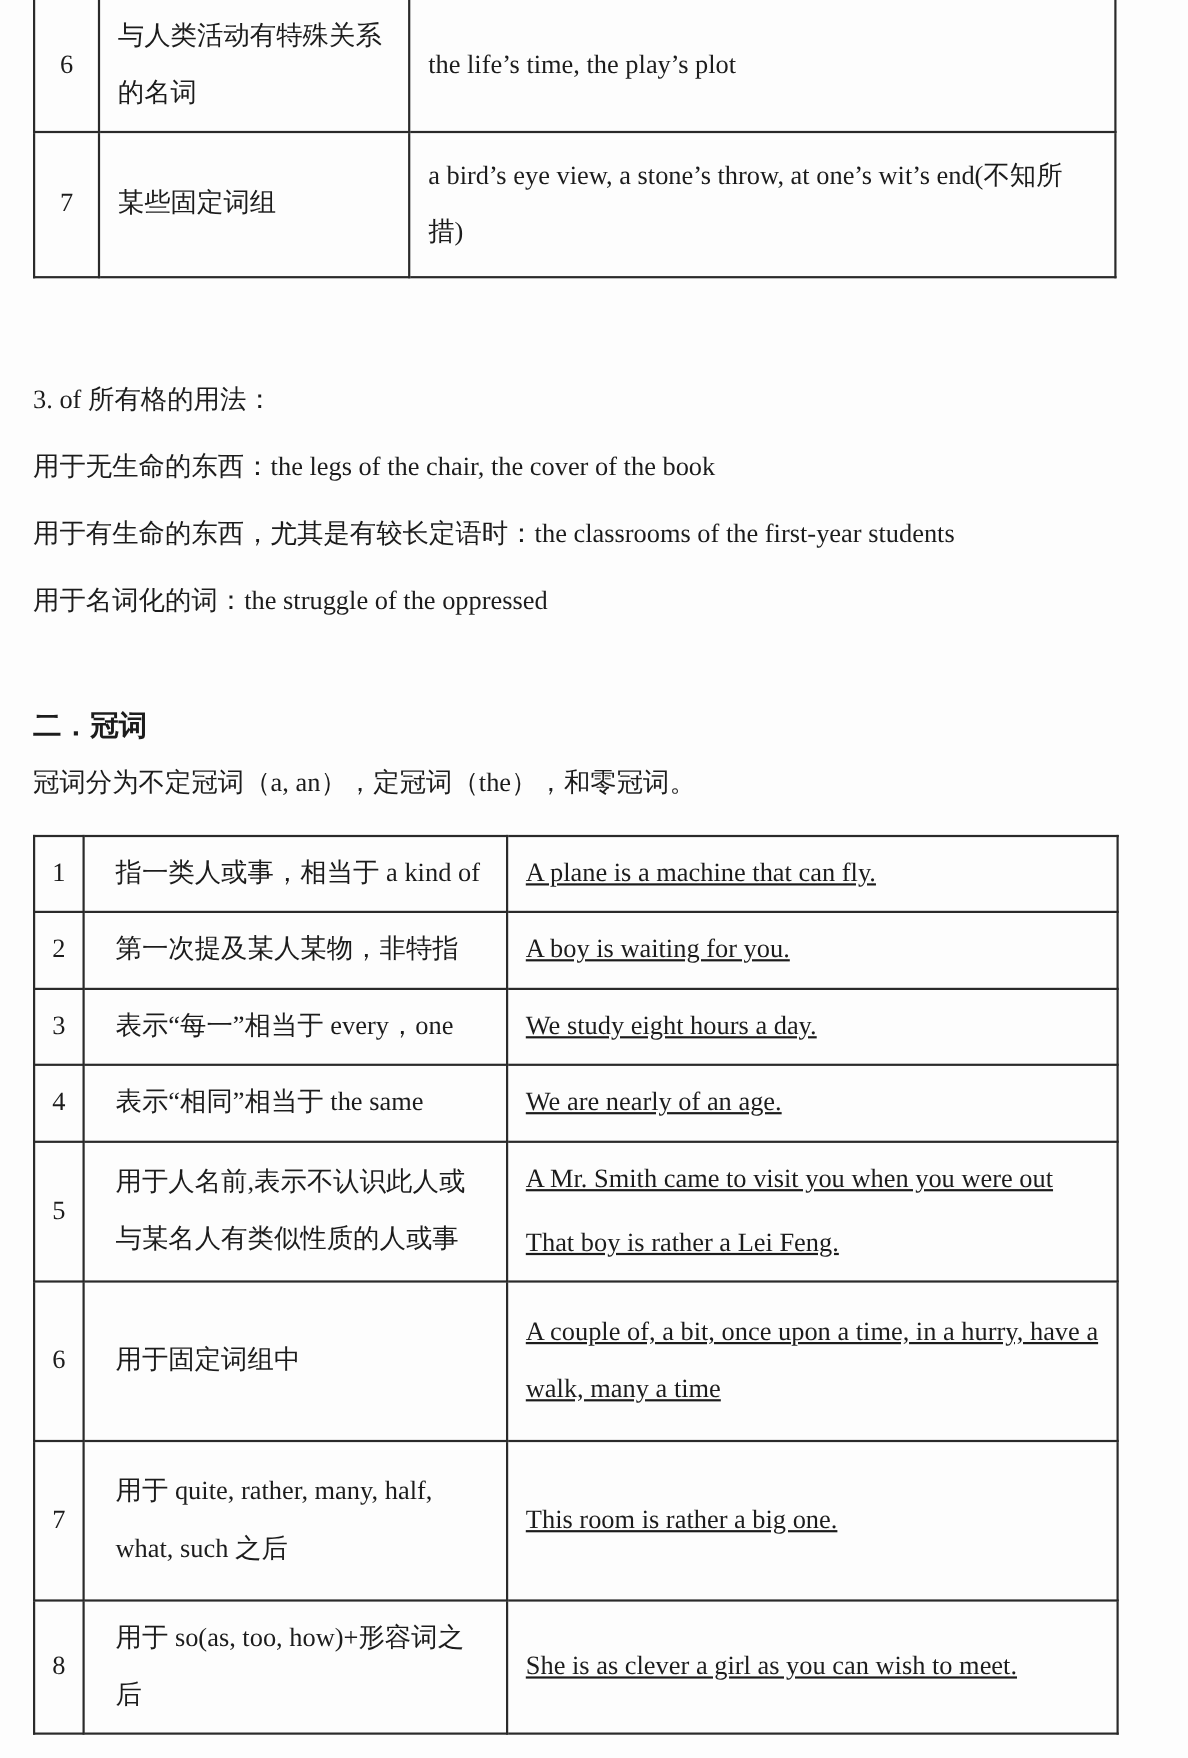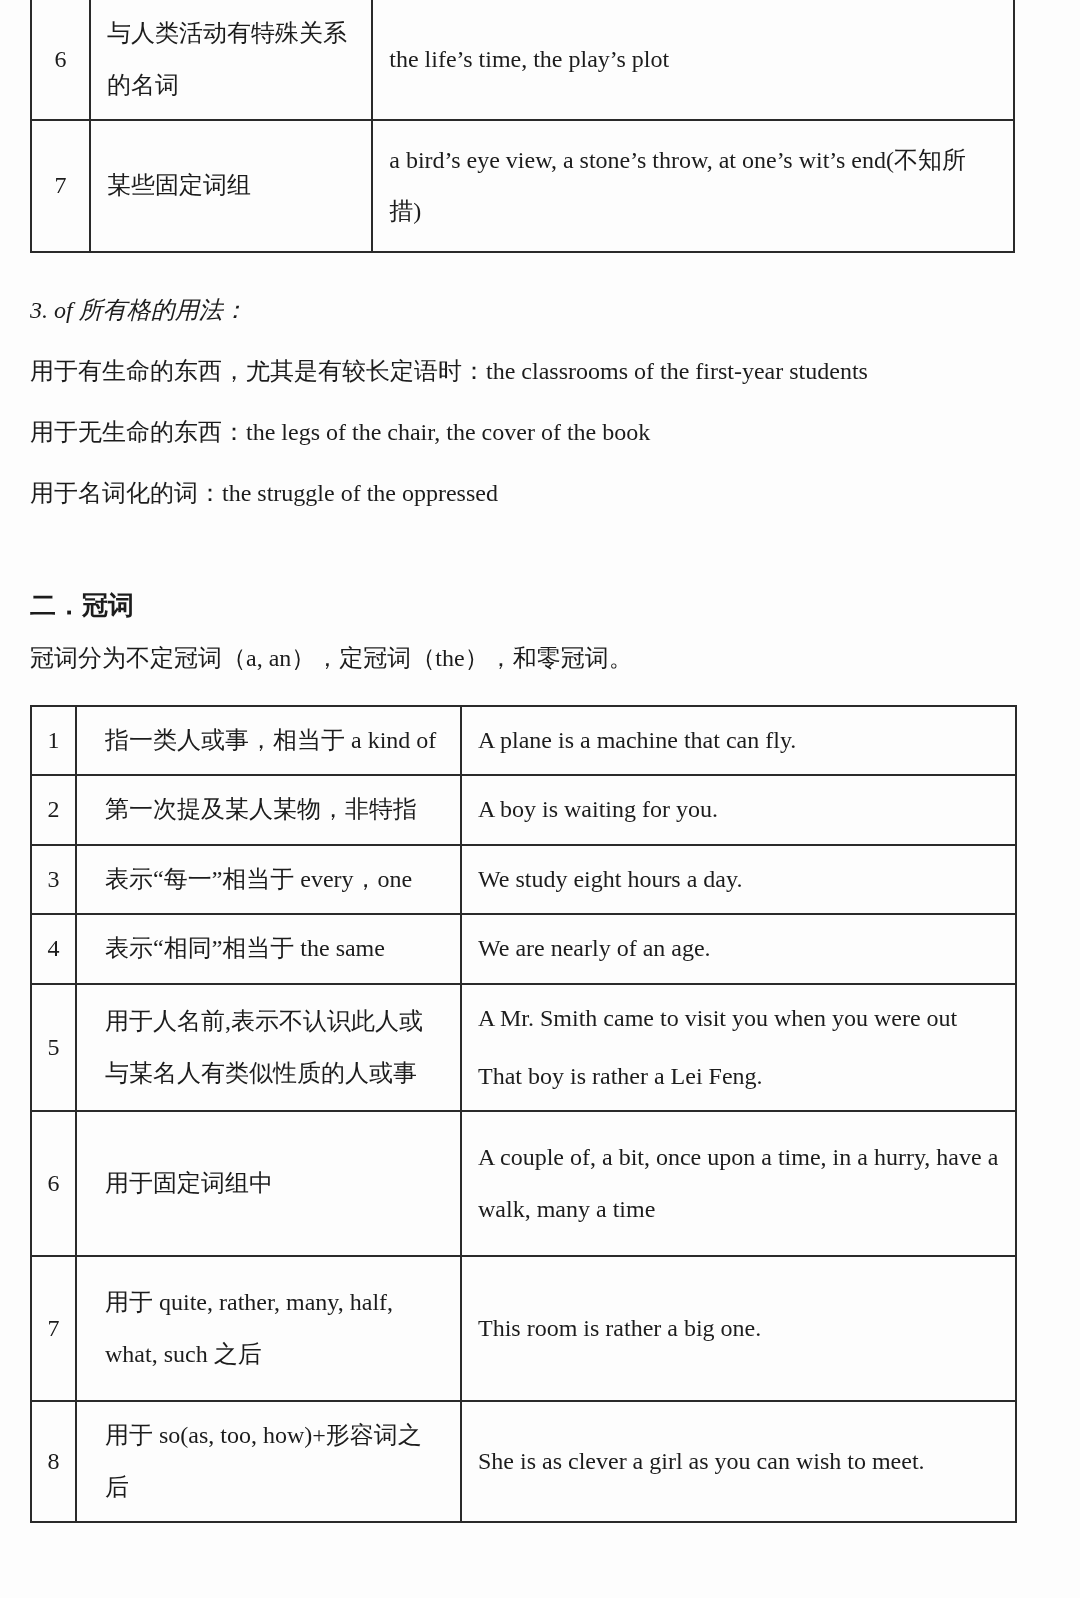--- a/index.html
+++ b/index.html
@@ -38,36 +38,36 @@
   }
   
   table.tbl-top tr:first-child td { border-top: none; }
 
   .tbl-top td.num   { width: 58px;  }
   .tbl-top td.usage { width: 277px; }
   .tbl-top td.ex    { width: 630px; }
 
   .tbl-main td.num   { width: 45px;  }
   .tbl-main td.usage { width: 385px; padding-left: 28px; }
-  .tbl-main td.ex    { width: 555px; }
+  .tbl-main td.ex    { width: 555px; text-decoration: underline; }
 
   tr.h118 td { height: 118px; }
   tr.h132 td { height: 132px; }
   tr.h68  td { height: 68px;  }
   tr.h130 td { height: 92px; }
   tr.h125 td { height: 145px; }
 
   
   .textblock { width: 985px; }
   .para {
     font-size: 24px;
     line-height: 1.25;
     margin: 0;
   }
-  .of-title   { margin-top: 42px; font-style: italic; }
+  .of-title   { margin-top: 96px; }
   .of-line    { margin-top: 31px; }
   .h-major {
     font-size: 26px;
     font-weight: bold;
     margin: 82px 0 0 0;
   }
   .intro      { margin-top: 20px; }
   .h-sub {
     font-size: 25px;
     font-weight: bold;
@@ -96,22 +96,22 @@
       <td class="usage">某些固定词组</td>
       <td class="ex">
         <div class="ex-line">a bird’s eye view, a stone’s throw, at one’s wit’s end(不知所措)</div>
       </td>
     </tr>
   </tbody>
     </table>
 
   <div class="textblock">
     <p class="para of-title">3. of 所有格的用法：</p>
+    <p class="para of-line">用于无生命的东西：the legs of the chair, the cover of the book</p>
     <p class="para of-line">用于有生命的东西，尤其是有较长定语时：the classrooms of the first-year students</p>
-    <p class="para of-line">用于无生命的东西：the legs of the chair, the cover of the book</p>
     <p class="para of-line">用于名词化的词：the struggle of the oppressed</p>
   </div>
 
   <div class="textblock">
     <p class="para h-major">二．冠词</p>
     <p class="para intro">冠词分为不定冠词（a, an），定冠词（the），和零冠词。</p>
   </div>
 
   <table class="tbl tbl-main">
     <tbody>

